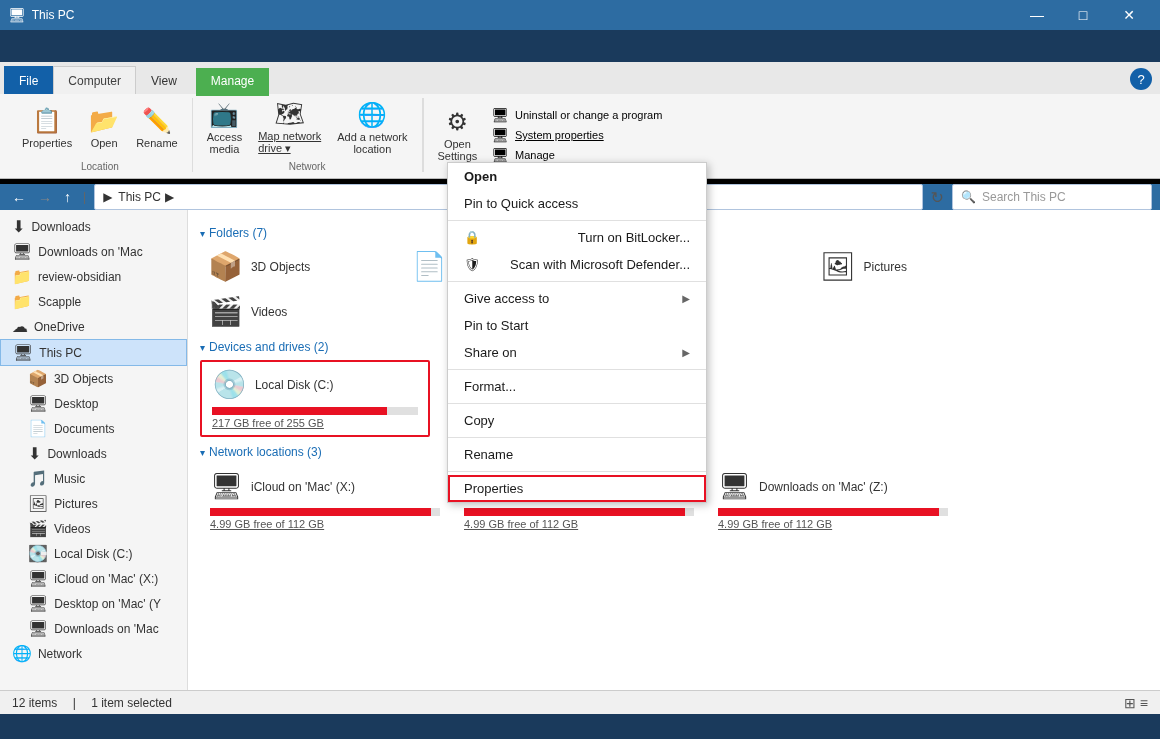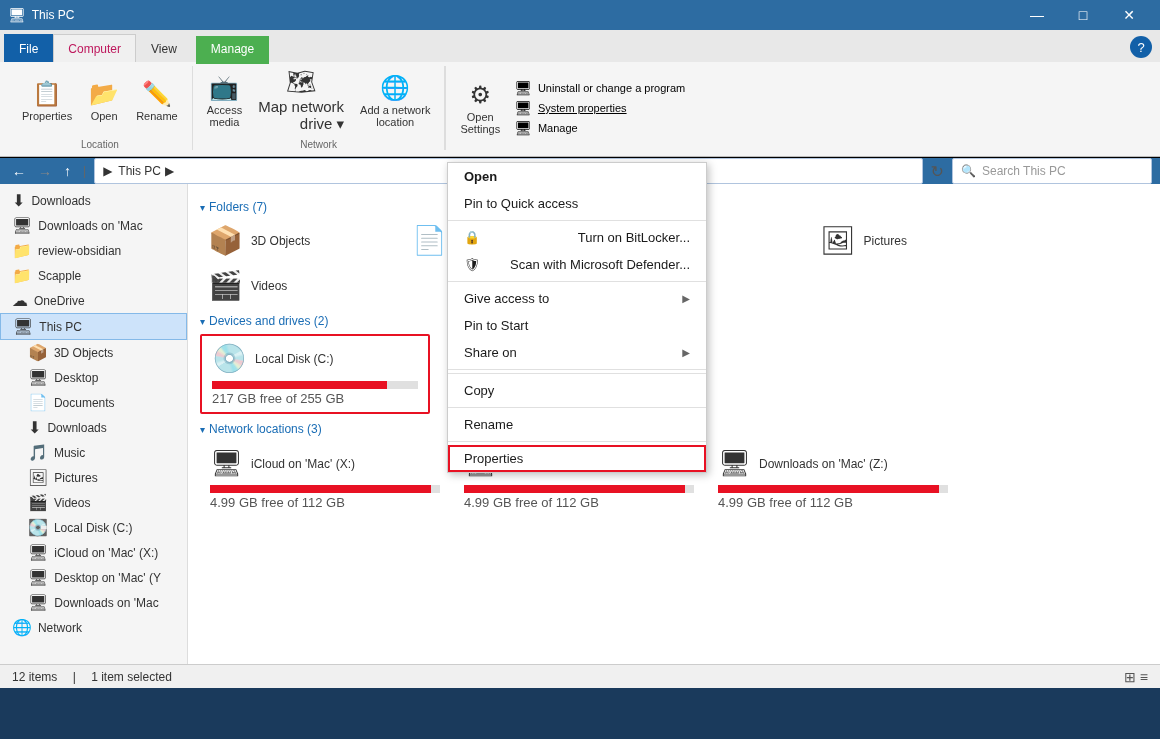--- a/index.html
+++ b/index.html
@@ -17,40 +17,41 @@
     .title-bar-left { display: flex; align-items: center; gap: 6px; color: white; font-size: 12px; }
     .title-bar-controls { display: flex; gap: 0; }
     .title-btn {
       width: 46px; height: 30px; background: transparent; border: none; color: white;
       font-size: 14px; cursor: pointer; display: flex; align-items: center; justify-content: center;
     }
 
     
     .ribbon {
       background: #f0f0f0;
-      border-bottom: 1px solid #000000;
+      border-bottom: 5px solid #000000;
+      margin-top: 32px;
     }
     .ribbon-tabs {
       display: flex;
       align-items: flex-end;
       padding: 0 4px;
       background: #e8e8e8;
       height: 32px;
     }
     .ribbon-tab {
       padding: 4px 14px;
       font-size: 12px;
       cursor: pointer;
       border: 1px solid transparent;
       border-bottom: none;
       height: 28px;
       display: flex;
       align-items: center;
     }
-    .ribbon-tab.active { background: #f0f0f0; border-color: #ccc; color: #be185d; }
+    .ribbon-tab.active { background: #f0f0f0; border-color: #ccc; color: #404040; }
     .ribbon-tab:not(.active) { color: #333; }
     .ribbon-tab.file { background: #1260a8; color: white; border-color: #1260a8; }
     .ribbon-tab.manage { background: #4caf50; color: white; border-color: #4caf50; position: relative; top: 2px; padding-bottom: 8px; }
 
     .ribbon-content {
       background: #f5f5f5;
       border-bottom: 1px solid #bbb;
       padding: 4px 8px 6px;
       display: flex;
       gap: 0;
@@ -196,21 +197,21 @@
       border-radius: 0;
       margin: 2px 0;
       position: relative;
       overflow: hidden;
     }
     .progress-fill {
       height: 100%;
       background: #e81123;
       border-radius: 0;
     }
-    .drive-size { font-size: 13px; color: #555; }
+    .drive-size { font-size: 11px; color: #555; text-decoration: underline; }
 
     .network-item {
       display: flex;
       flex-direction: column;
       padding: 6px 10px;
       cursor: pointer;
       width: 250px;
       font-size: 12px;
       color: #333;
     }
@@ -308,21 +309,21 @@
     </div>
 
     <div class="ribbon-group">
       <div class="ribbon-group-items">
         <div class="ribbon-btn">
           <span class="rb-icon">📺</span>
           <span style="font-size:11px;text-align:center;">Access<br>media</span>
         </div>
         <div class="ribbon-btn">
           <span class="rb-icon">🗺</span>
-          <span style="font-size:15px;text-align:right;">Map network<br>drive ▾</span>
+          <span style="font-size:11px;text-align:left;text-decoration:underline;">Map network<br>drive ▾</span>
         </div>
         <div class="ribbon-btn">
           <span class="rb-icon">🌐</span>
           <span style="font-size:11px;text-align:center;">Add a network<br>location</span>
         </div>
       </div>
       <div class="ribbon-group-label">Network</div>
     </div>
 
     <div class="ribbon-group" style="border-left:1px solid #ddd;">
@@ -566,20 +567,23 @@
     <span class="cm-arrow">▶</span>
   </div>
   <div class="cm-item">
     <span>Pin to Start</span>
   </div>
   <div class="cm-item">
     <span>Share on</span>
     <span class="cm-arrow">▶</span>
   </div>
   <div class="cm-separator"></div>
+  <div class="cm-item">
+    <span>Format...</span>
+  </div>
   <div class="cm-separator"></div>
   <div class="cm-item">
     <span>Copy</span>
   </div>
   <div class="cm-separator"></div>
   <div class="cm-item">
     <span>Rename</span>
   </div>
   <div class="cm-separator"></div>
   <div class="cm-item properties-highlight">

